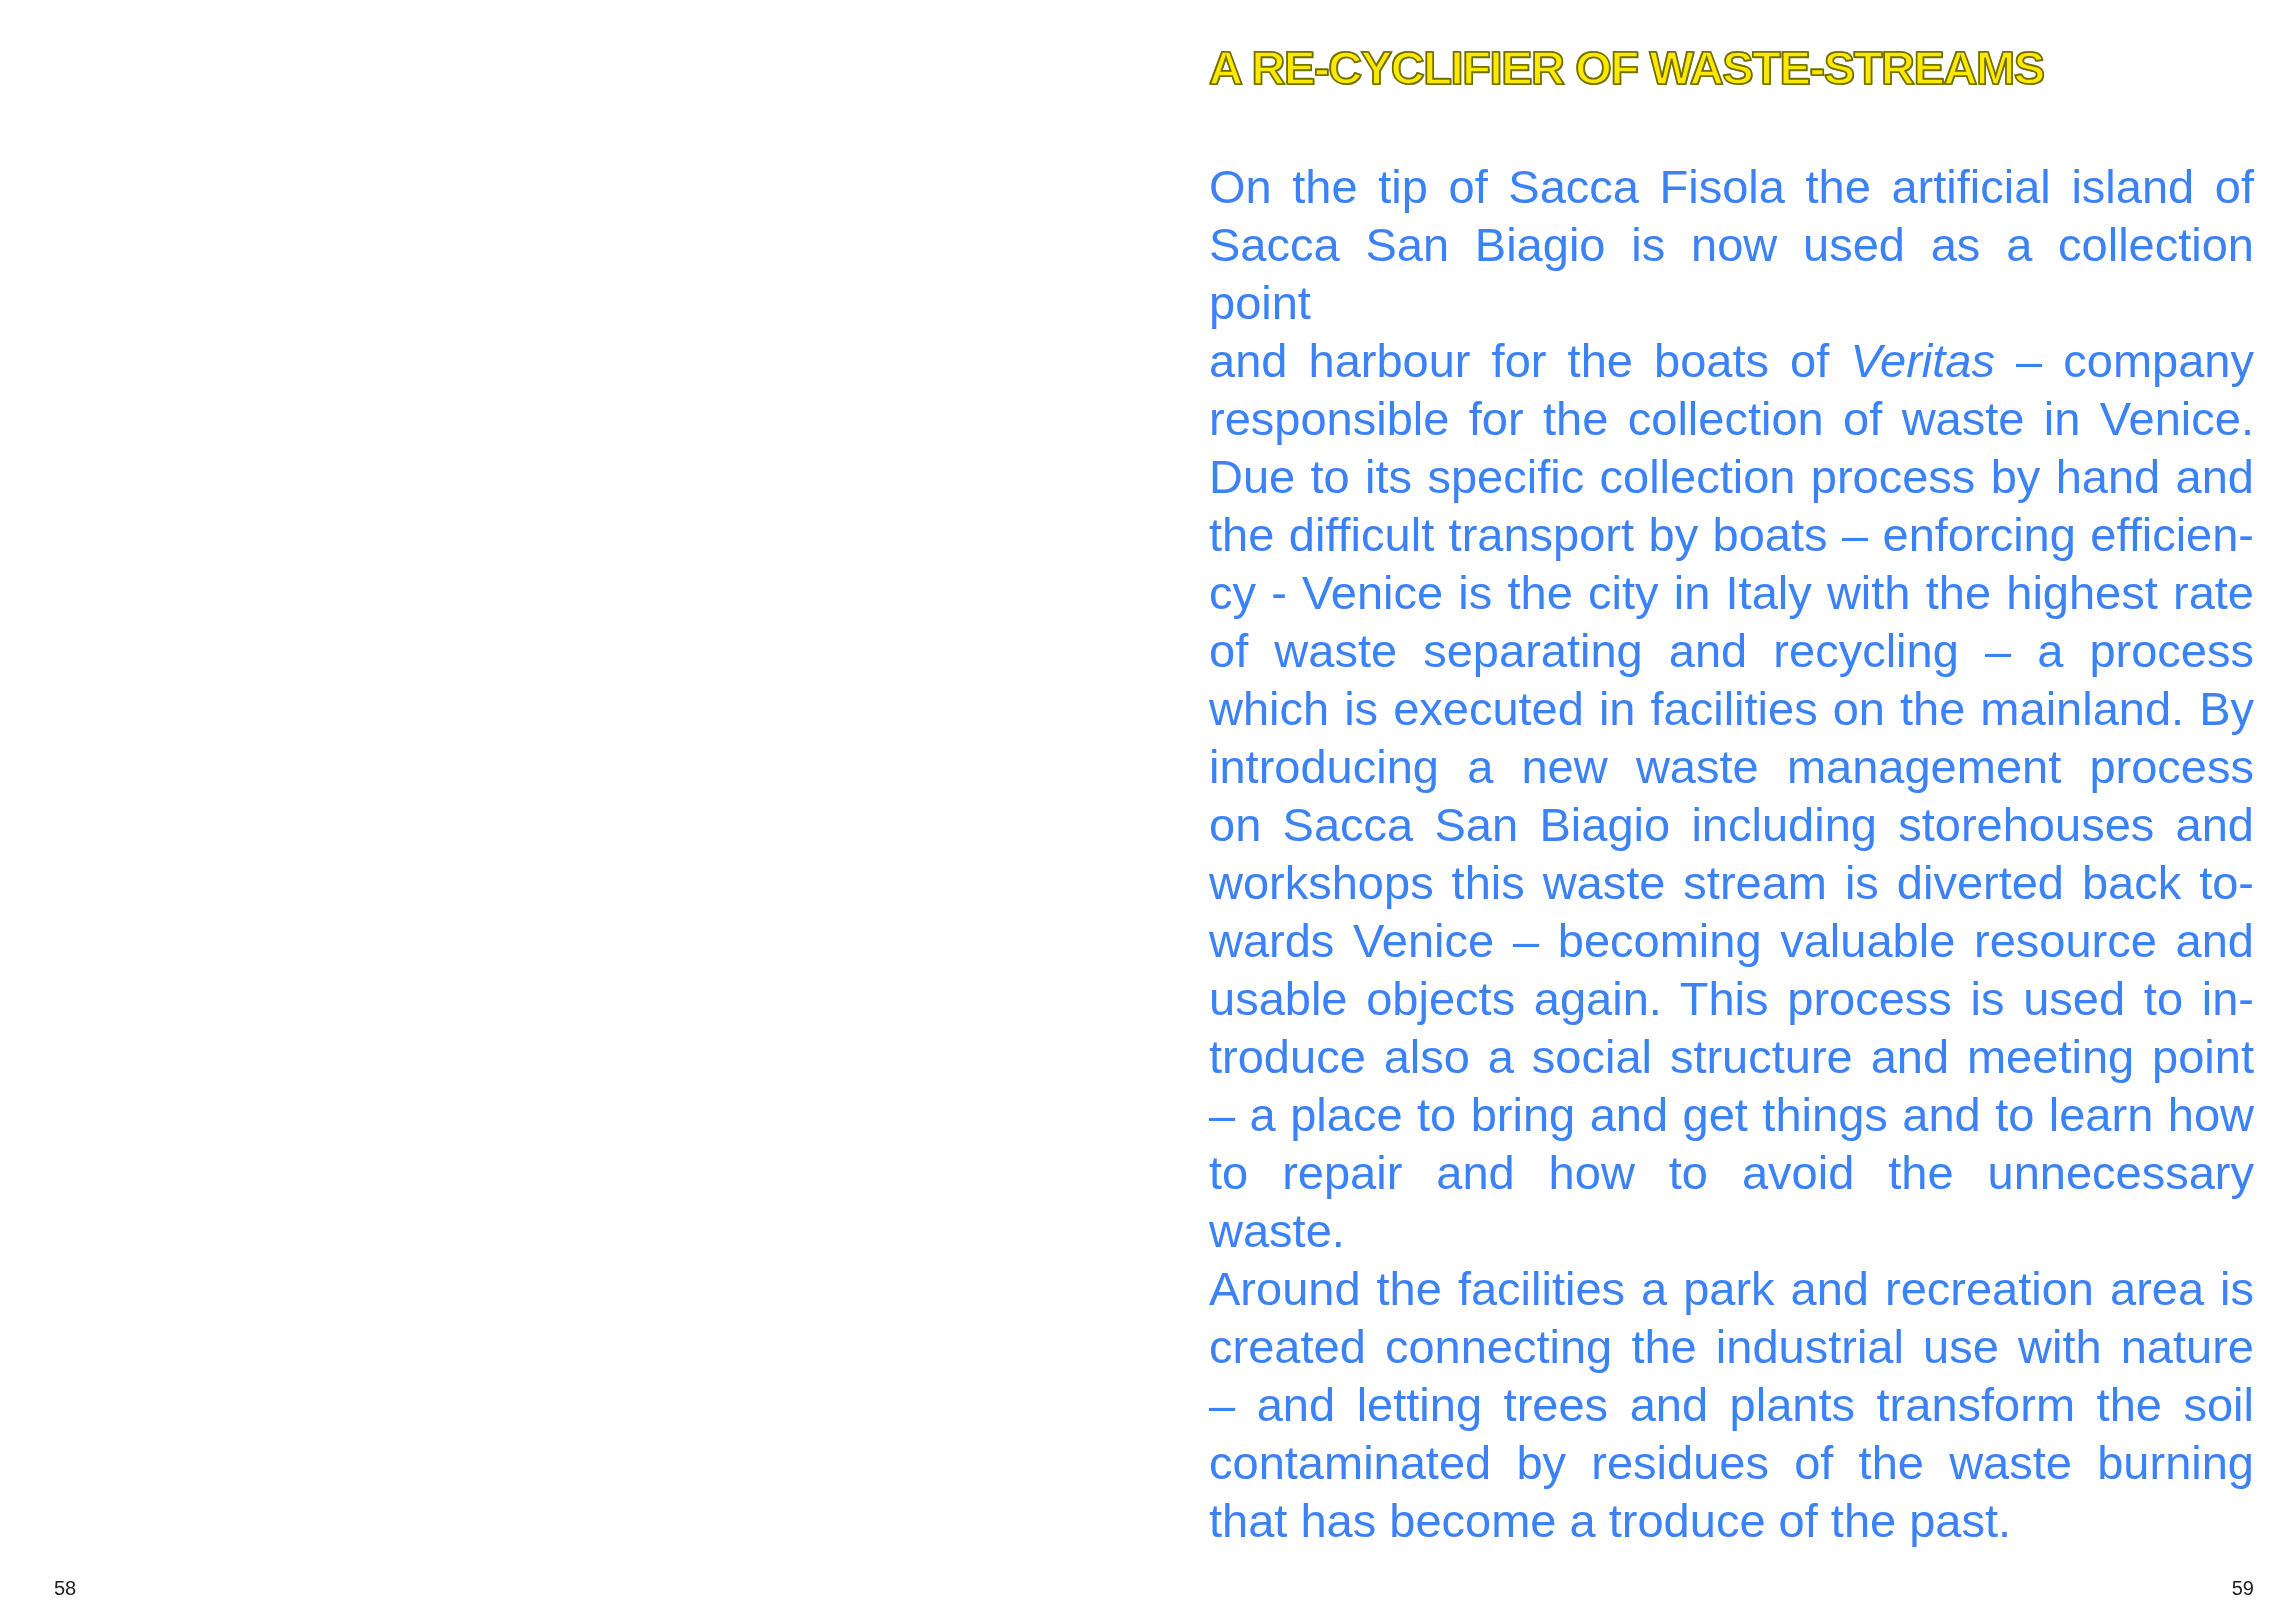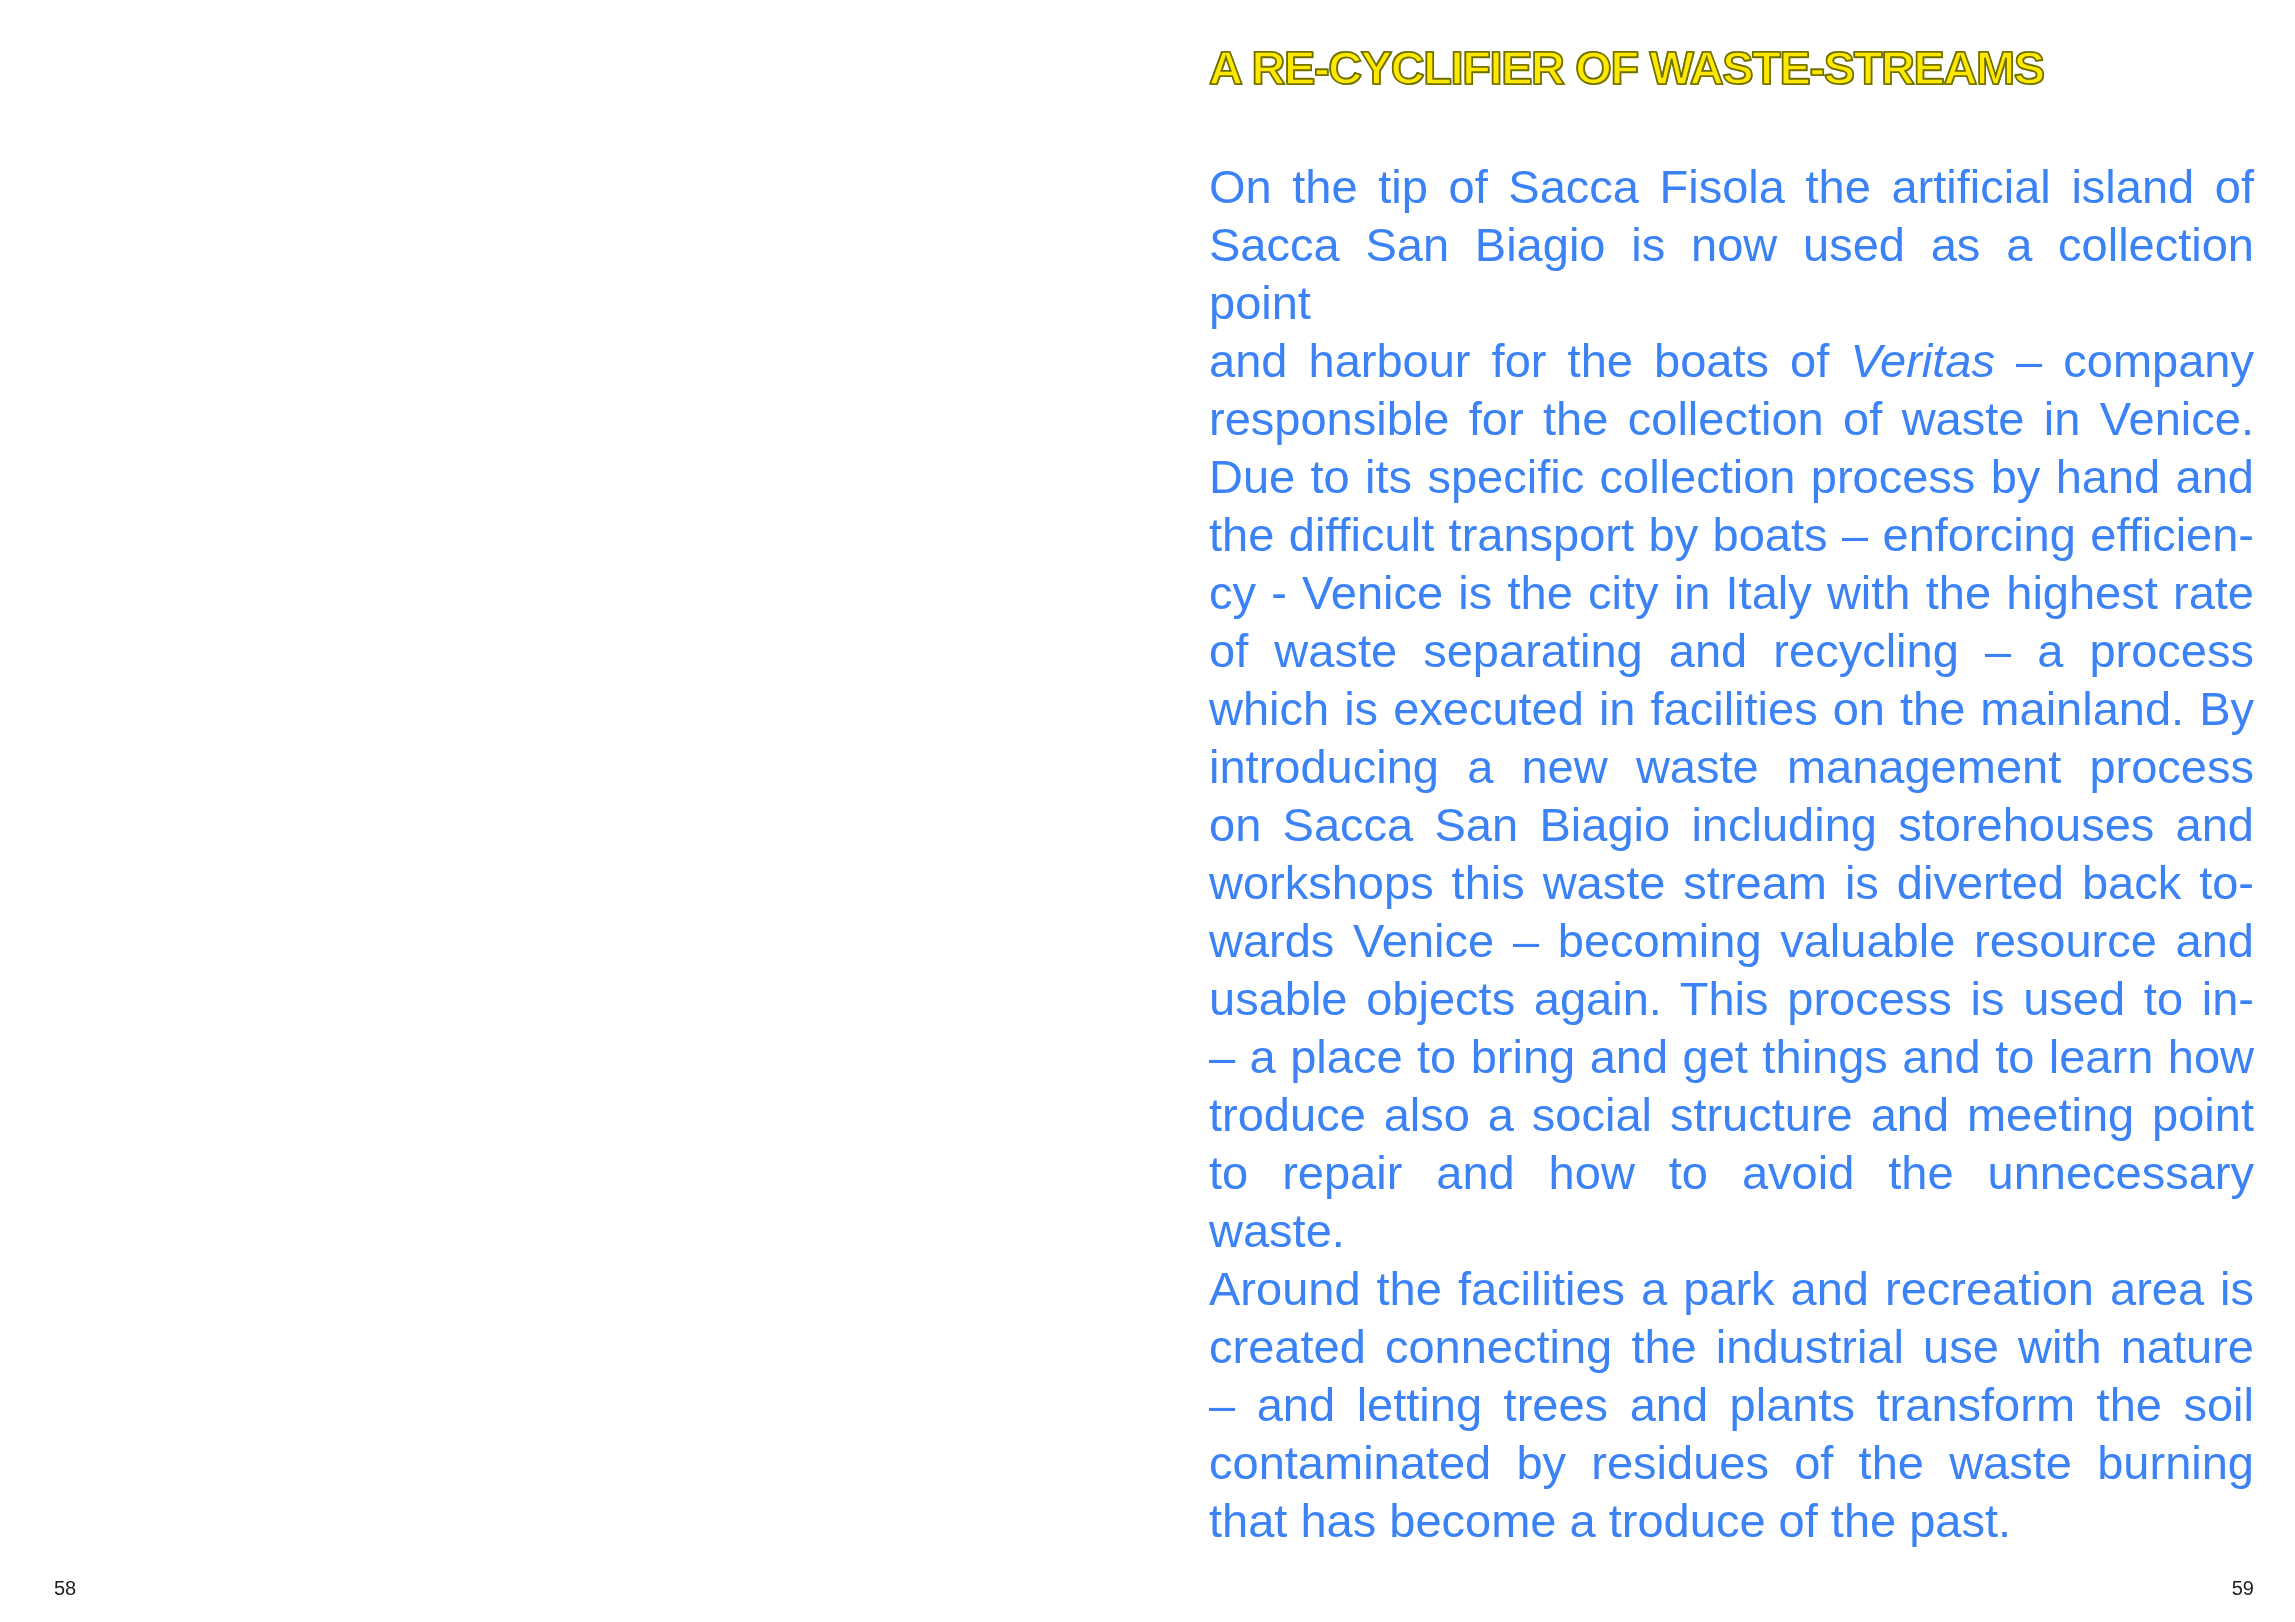--- a/index.html
+++ b/index.html
@@ -85,22 +85,22 @@
       <div class="line"><span>Due to its specific collection process by hand and</span></div>
       <div class="line"><span>the difficult transport by boats – enforcing efficien-</span></div>
       <div class="line"><span>cy - Venice is the city in Italy with the highest rate</span></div>
       <div class="line"><span>of waste separating and recycling – a process</span></div>
       <div class="line"><span>which is executed in facilities on the mainland. By</span></div>
       <div class="line"><span>introducing a new waste management process</span></div>
       <div class="line"><span>on Sacca San Biagio including storehouses and</span></div>
       <div class="line"><span>workshops this waste stream is diverted back to-</span></div>
       <div class="line"><span>wards Venice – becoming valuable resource and</span></div>
       <div class="line"><span>usable objects again. This process is used to in-</span></div>
+      <div class="line"><span>troduce also a social structure and meeting point</span></div>
       <div class="line"><span>– a place to bring and get things and to learn how</span></div>
-      <div class="line"><span>troduce also a social structure and meeting point</span></div>
       <div class="line"><span>to repair and how to avoid the unnecessary waste.</span></div>
       <div class="line"><span>Around the facilities a park and recreation area is</span></div>
       <div class="line"><span>created connecting the industrial use with nature</span></div>
       <div class="line"><span>– and letting trees and plants transform the soil</span></div>
       <div class="line"><span>contaminated by residues of the waste burning</span></div>
       <div class="line line-last"><span>that has become a troduce of the past.</span></div>
     </div>
 
   <div class="page-number page-number-left">58</div>
 

